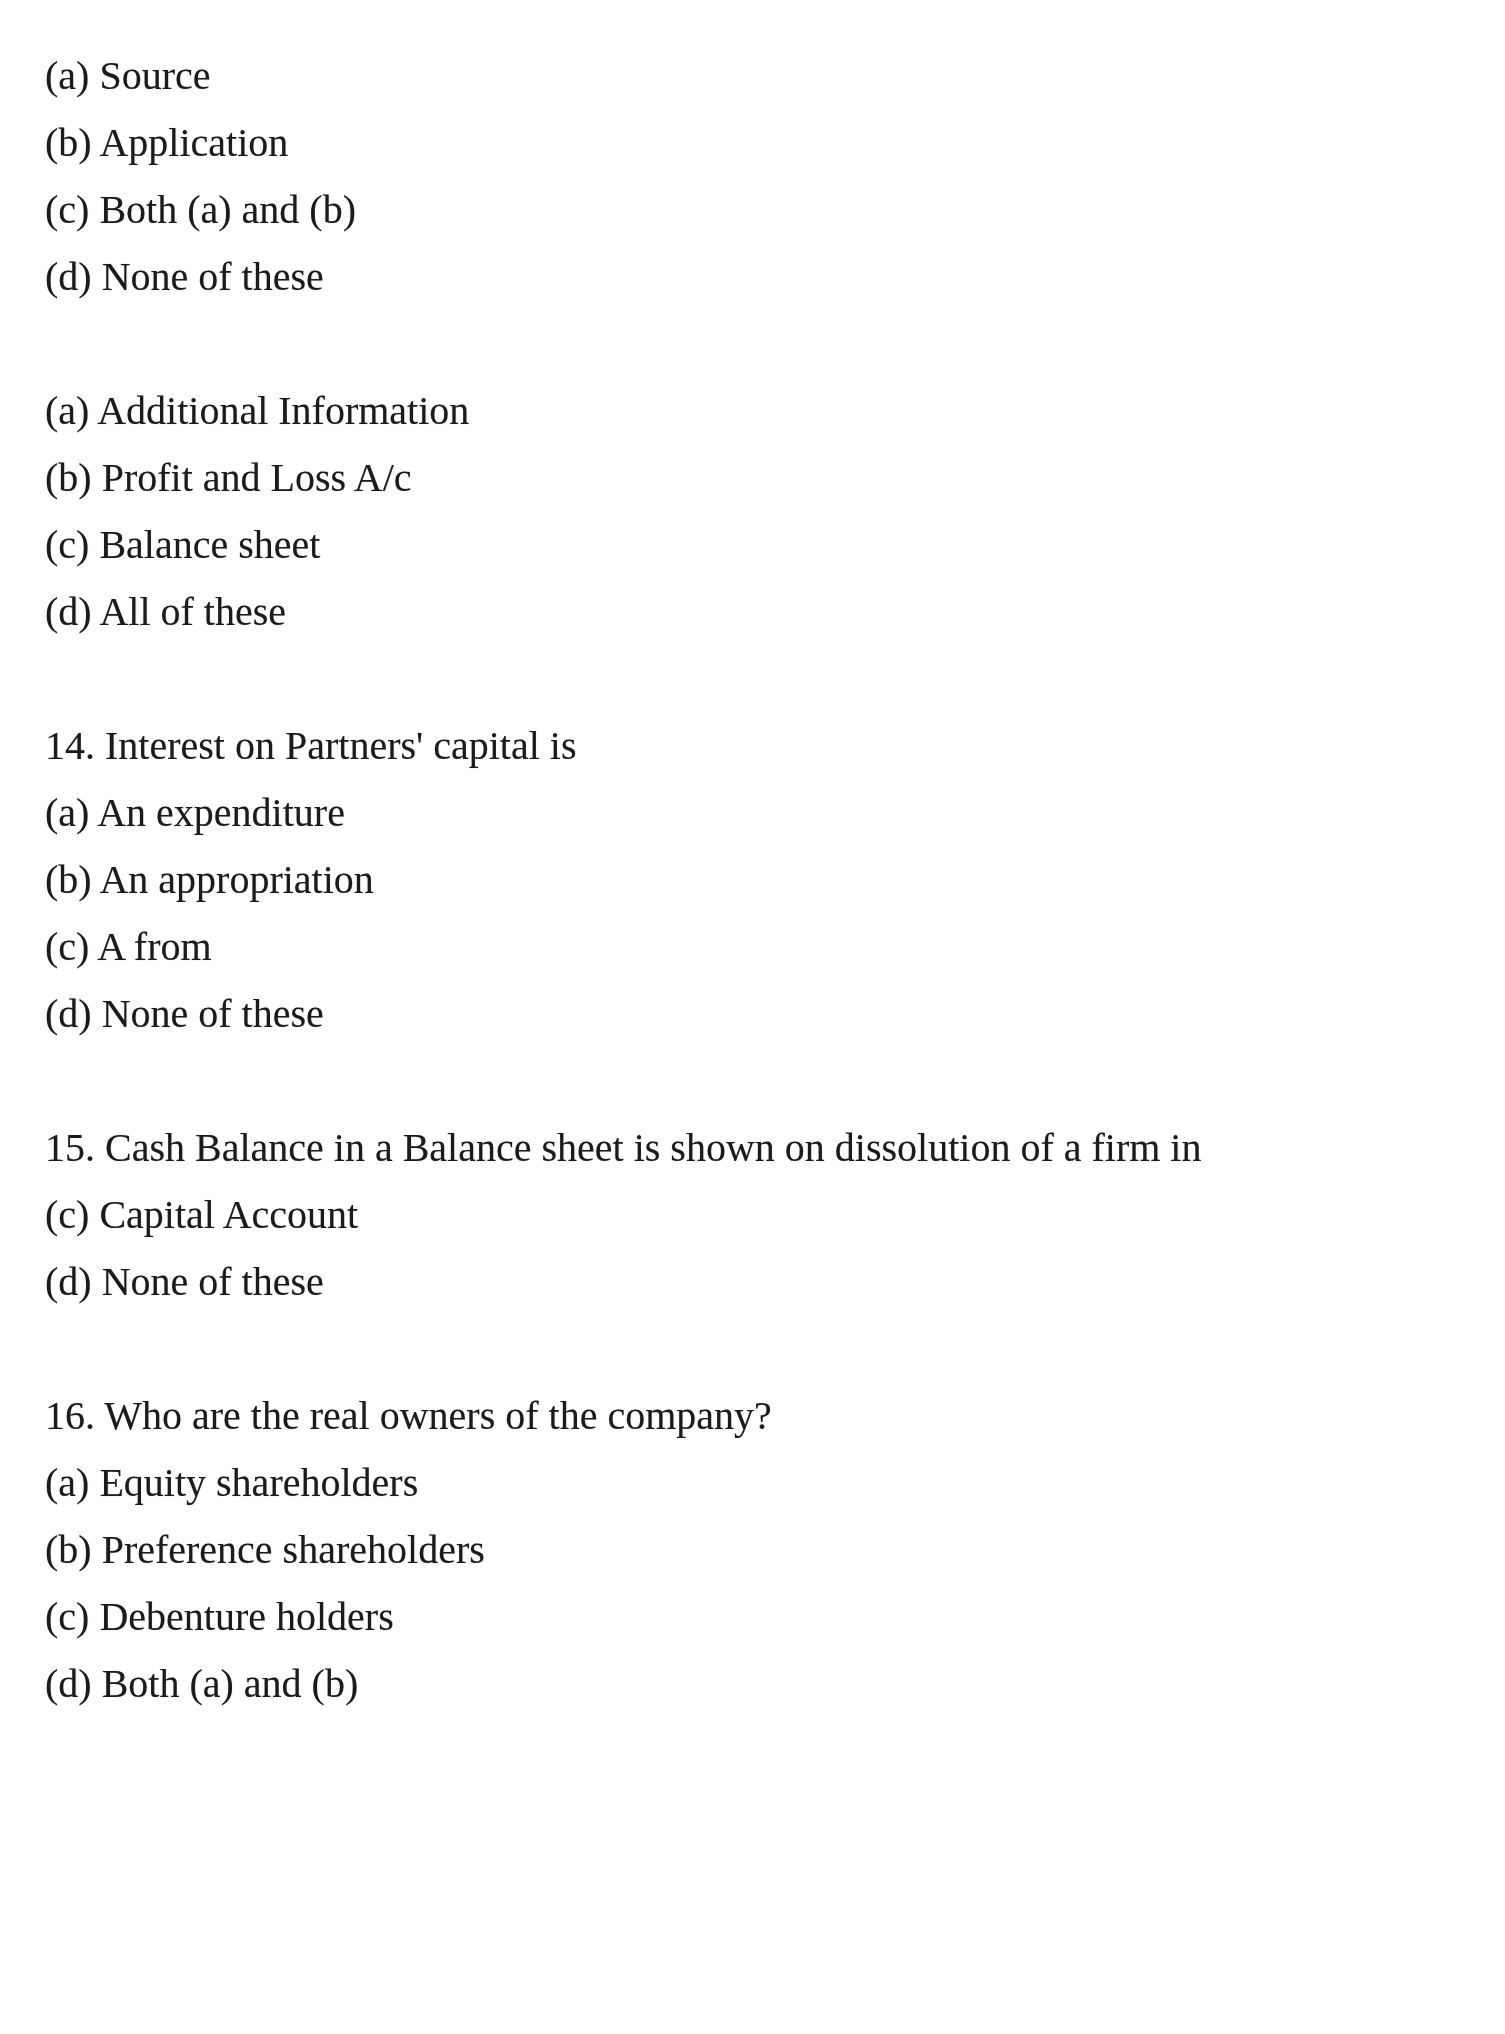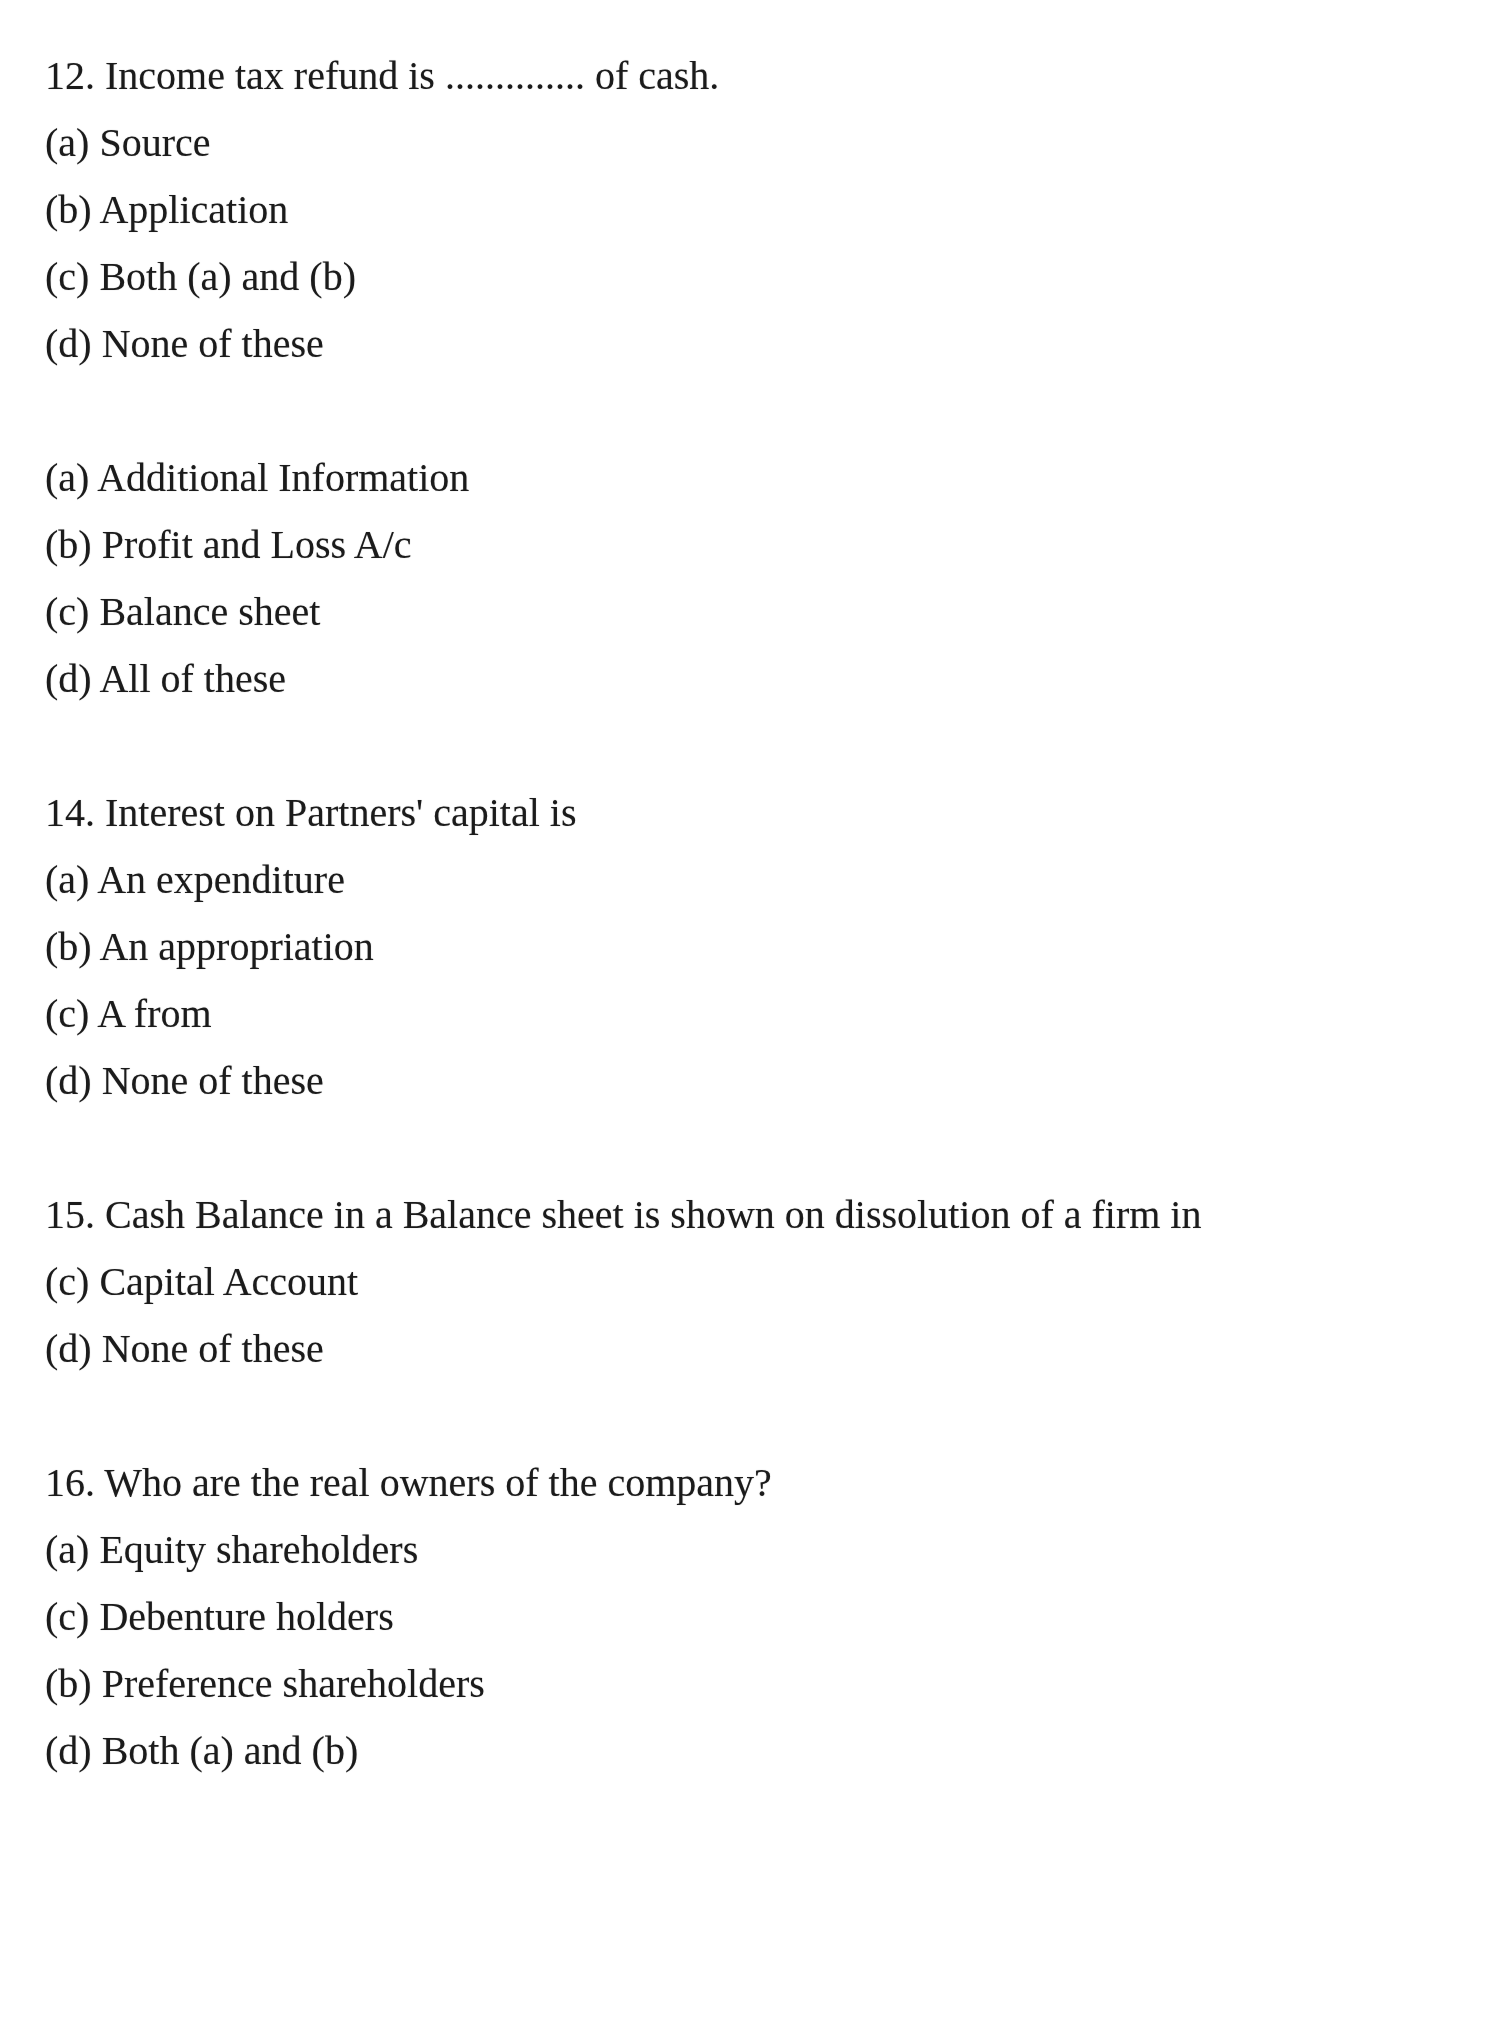--- a/index.html
+++ b/index.html
@@ -29,21 +29,20 @@
     height: 67px;
     white-space: nowrap;
   }
 </style>
 </head>
 <body>
 
 <div class="page">
 
   <div class="q-block">
-    <p class="line">12. Income tax refund is .............. of cash.</p>
     <p class="line">(a) Source</p>
     <p class="line">(b) Application</p>
     <p class="line">(c) Both (a) and (b)</p>
     <p class="line">(d) None of these</p>
   </div>
 
   <div class="q-block">
     <p class="line">(a) Additional Information</p>
     <p class="line">(b) Profit and Loss A/c</p>
     <p class="line">(c) Balance sheet</p>
@@ -60,18 +59,18 @@
 
   <div class="q-block">
     <p class="line">15. Cash Balance in a Balance sheet is shown on dissolution of a firm in</p>
     <p class="line">(c) Capital Account</p>
     <p class="line">(d) None of these</p>
   </div>
 
   <div class="q-block">
     <p class="line">16. Who are the real owners of the company?</p>
     <p class="line">(a) Equity shareholders</p>
+    <p class="line">(b) Preference shareholders</p>
     <p class="line">(c) Debenture holders</p>
-    <p class="line">(b) Preference shareholders</p>
     <p class="line">(d) Both (a) and (b)</p>
   </div>
 
 </div>
 
 </body></html>

